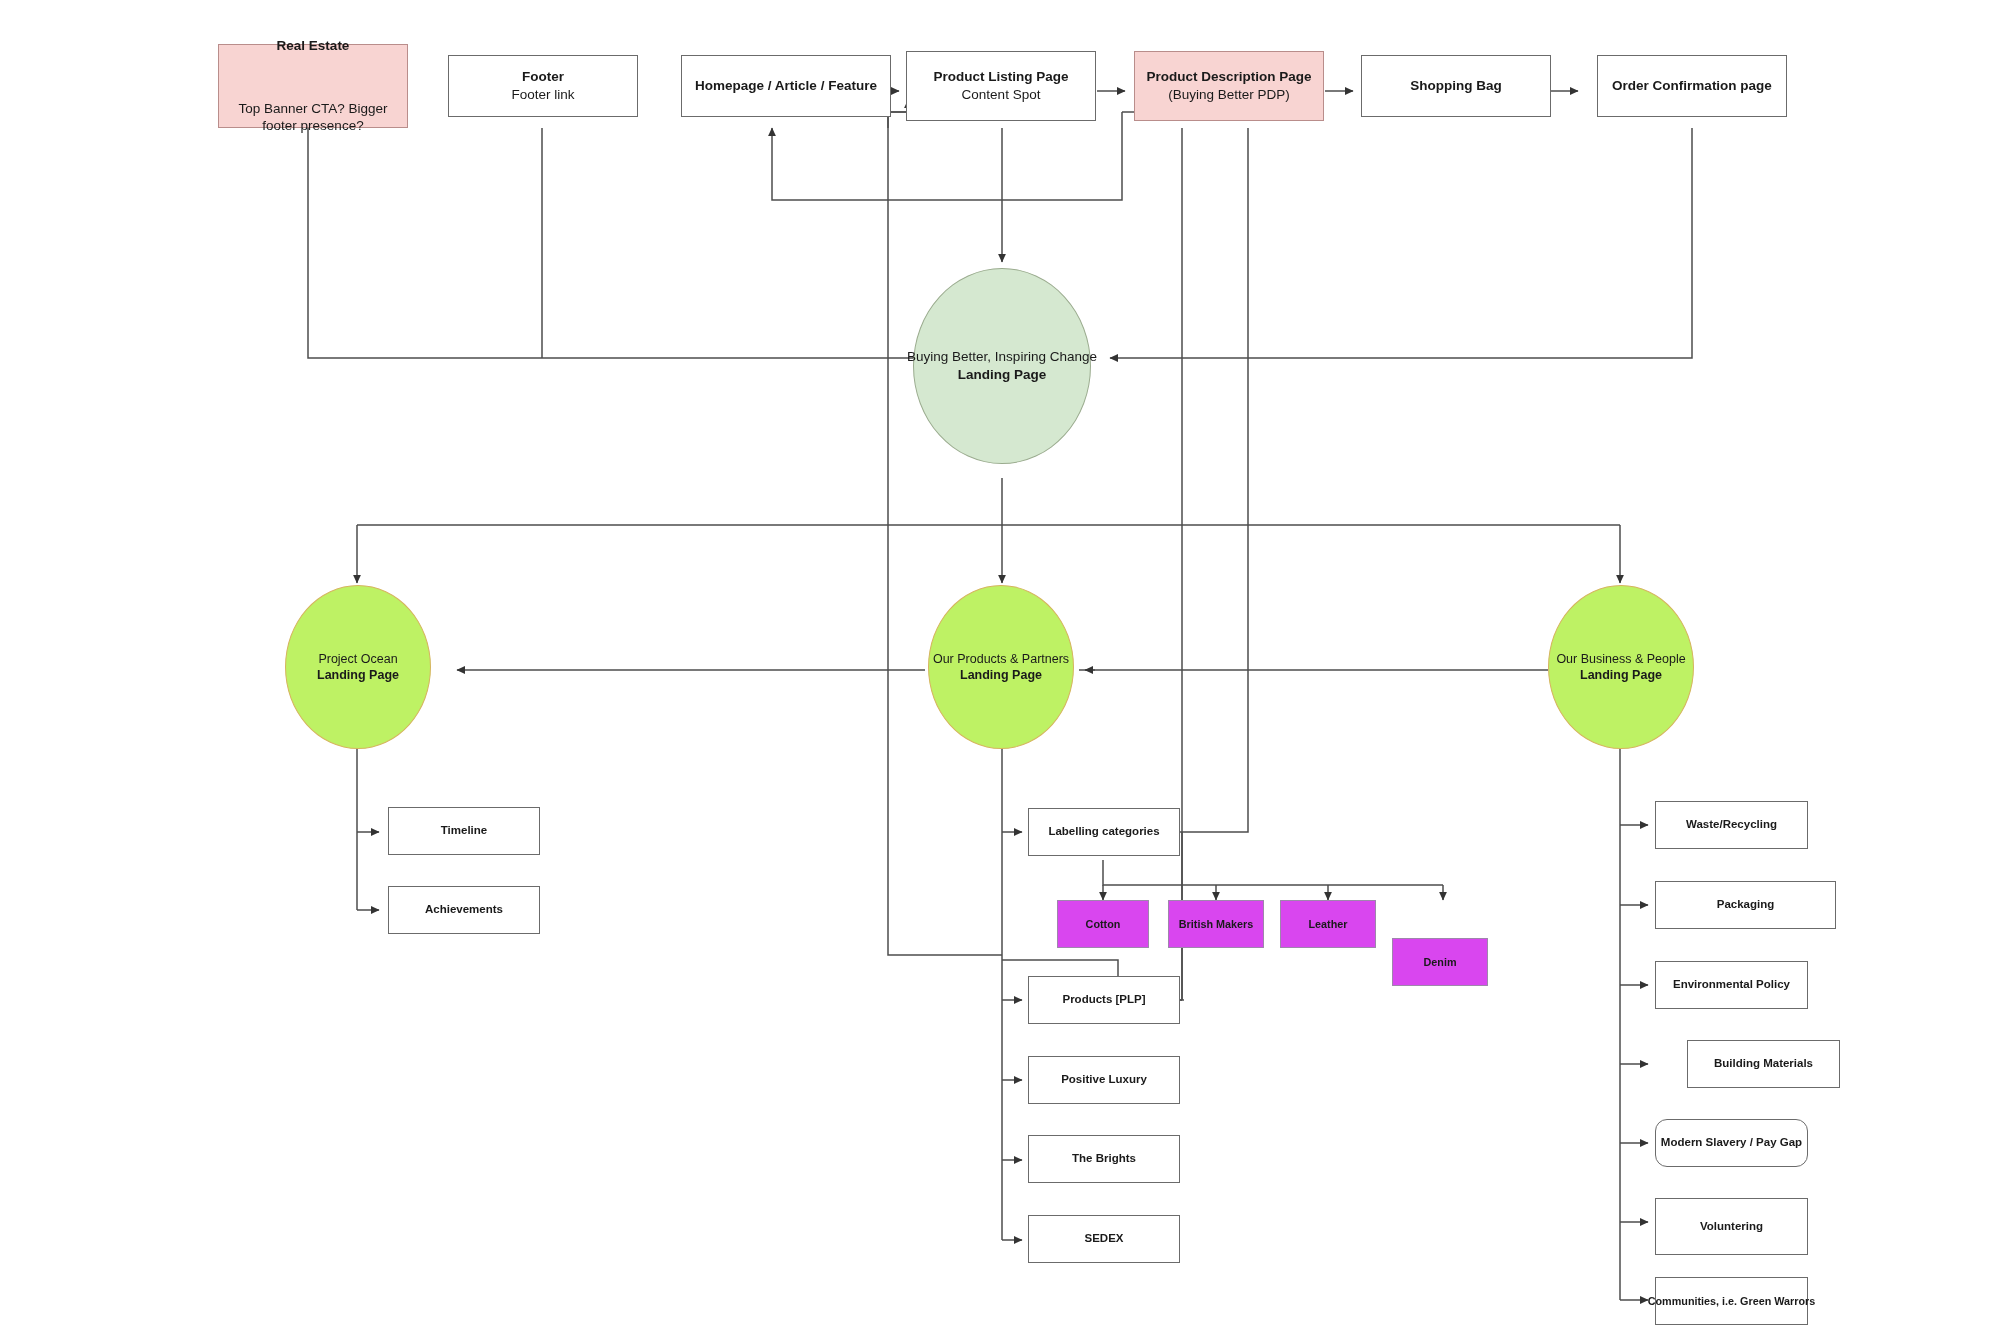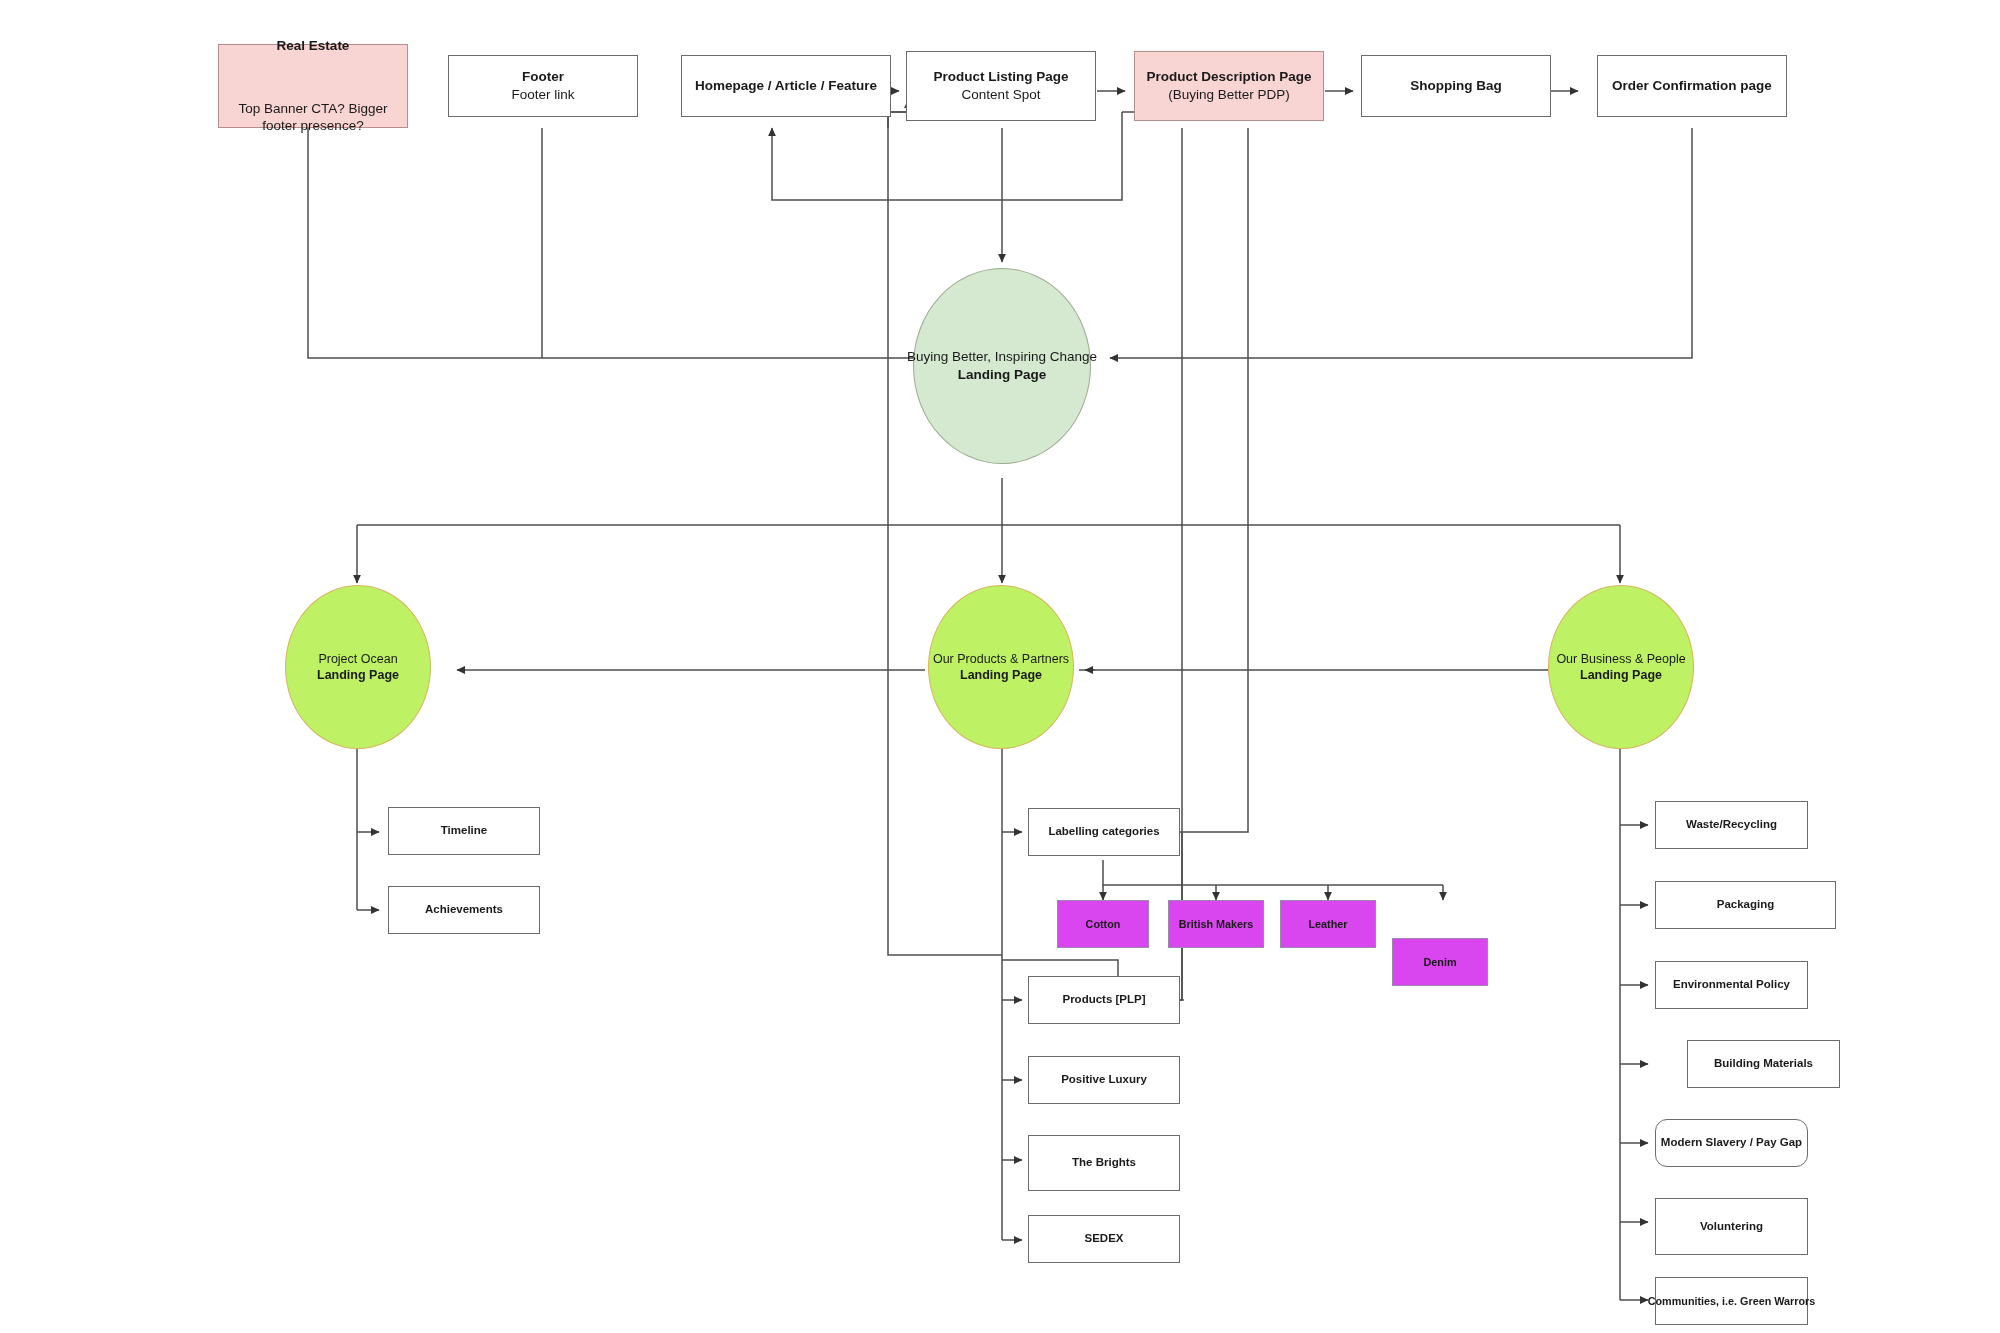--- a/index.html
+++ b/index.html
@@ -225,21 +225,21 @@
   </div>
 
   <div class="node box" style="left:1028px; top:976px; width:152px; height:48px;">
     <span class="lbl t-bold fs-11">Products [PLP]</span>
   </div>
 
   <div class="node box" style="left:1028px; top:1056px; width:152px; height:48px;">
     <span class="lbl t-bold fs-11">Positive Luxury</span>
   </div>
 
-  <div class="node box" style="left:1028px; top:1135px; width:152px; height:56px;">
+  <div class="node box" style="left:1028px; top:1135px; width:152px; height:48px;">
     <span class="lbl t-bold fs-11">The Brights</span>
   </div>
 
   <div class="node box" style="left:1028px; top:1215px; width:152px; height:48px;">
     <span class="lbl t-bold fs-11">SEDEX</span>
   </div>
 
   <div class="node box purple" style="left:1057px; top:900px; width:92px; height:48px;">
     <span class="lbl t-bold fs-10">Cotton</span>
   </div>

